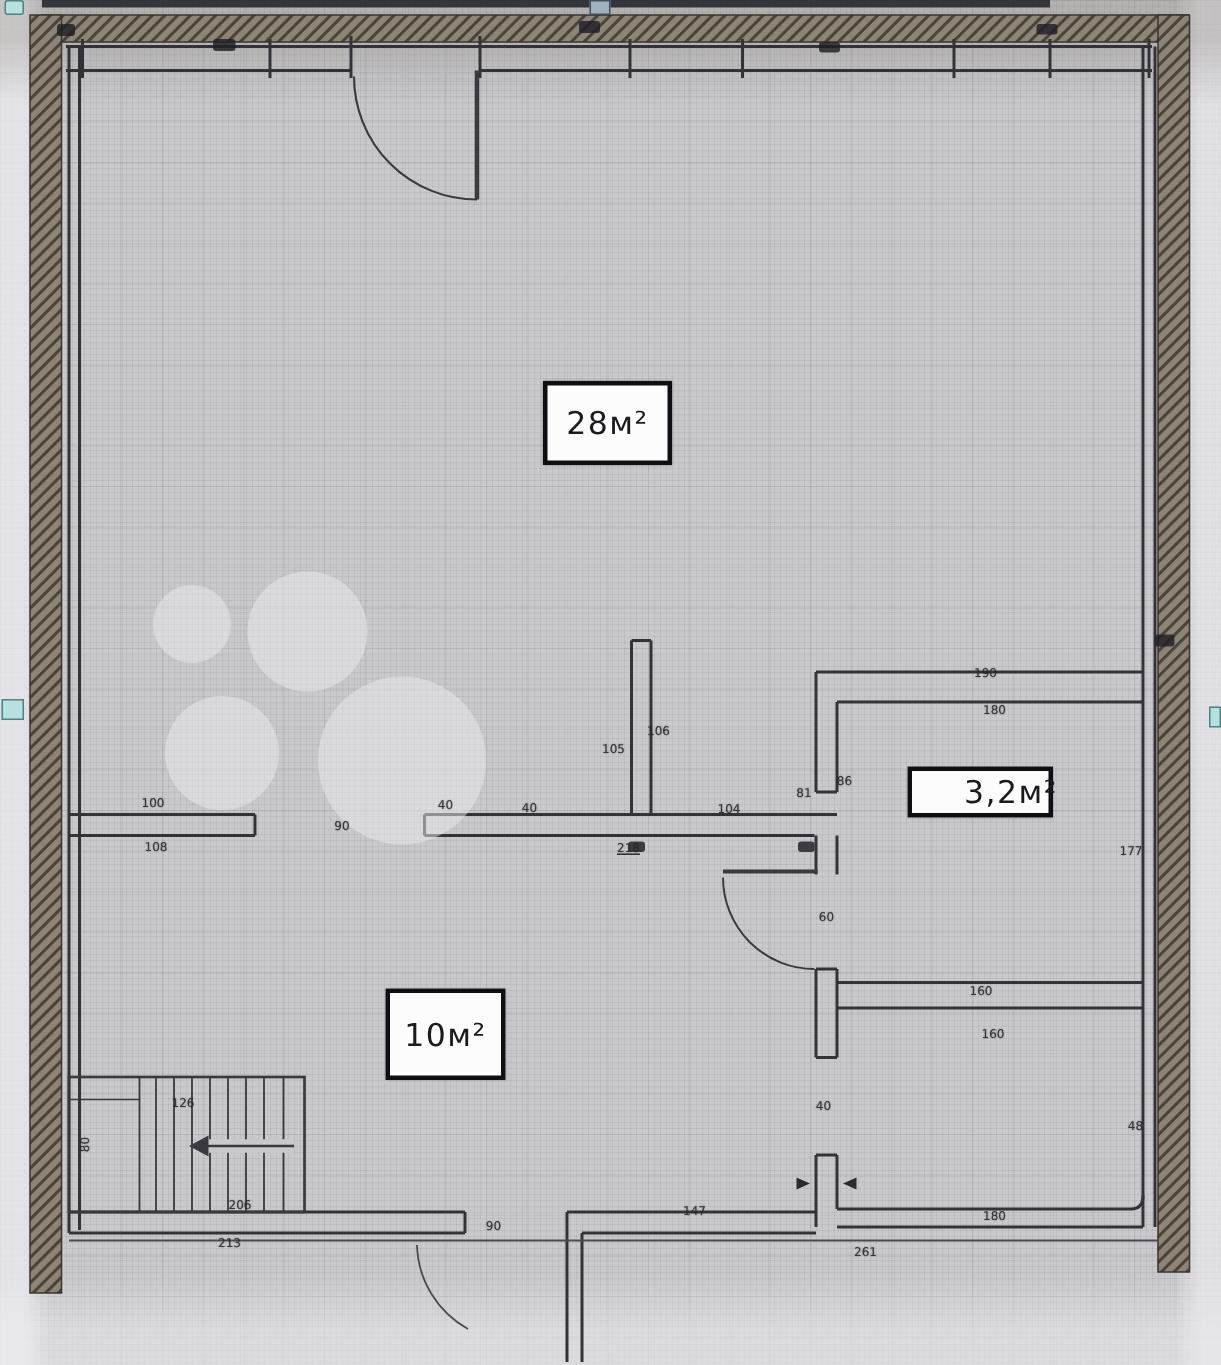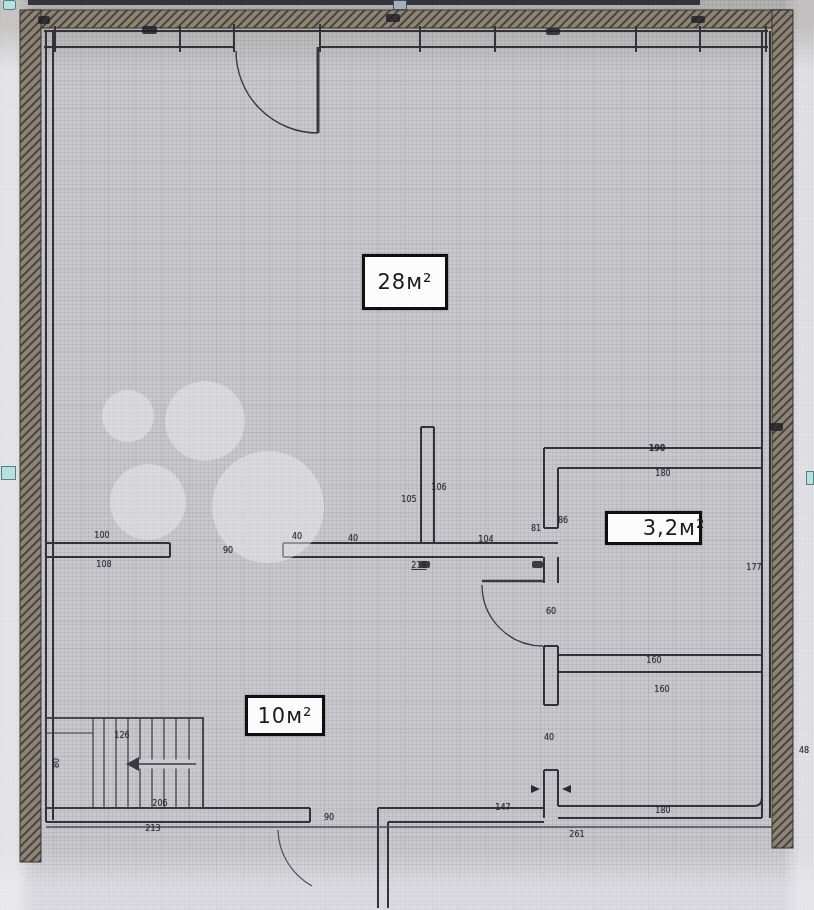--- a/index.html
+++ b/index.html
@@ -201,50 +201,50 @@
     <span class="wm-dot" style="left:110px;top:464px;width:76px;height:76px;"></span>
     <span class="wm-dot" style="left:212px;top:451px;width:112px;height:112px;"></span>
   </div>
 
   <div class="room-label" style="left:346px;top:254px;width:86px;height:56px;margin-left:16px;">
     <span>28м²</span>
   </div>
   <div class="room-label" style="left:605px;top:511px;width:97px;height:34px;padding-left:41px;">
     <span>3,2м²</span>
   </div>
-  <div class="room-label" style="left:245px;top:659px;width:80px;height:41px;margin-top:36px;">
+  <div class="room-label" style="left:257px;top:659px;width:80px;height:61px;">
     <span>10м²</span>
   </div>
 
   <div>
       <span class="dim" style="left: 102px; top: 536px;">100</span>
       <span class="dim" style="left: 104px; top: 565px;">108</span>
       <span class="dim" style="left: 228px; top: 551px;">90</span>
       <span class="dim" style="left: 297px; top: 537px;">40</span>
       <span class="dim" style="left: 353px; top: 539px;">40</span>
       <span class="dim" style="left: 486px; top: 540px;">104</span>
       <span class="dim" style="left: 419px; top: 566px; text-decoration: underline;">218</span>
       <span class="dim" style="left: 409px; top: 500px;">105</span>
       <span class="dim" style="left: 439px; top: 488px;">106</span>
       <span class="dim" style="left: 536px; top: 529px;">81</span>
       <span class="dim" style="left: 563px; top: 521px;">86</span>
-      <span class="dim" style="left: 657px; top: 449px; font-weight: bold;">190</span>
+      <span class="dim" style="left: 657px; top: 449px;">190</span>
       <span class="dim" style="left: 663px; top: 474px;">180</span>
       <span class="dim" style="left: 754px; top: 568px;">177</span>
       <span class="dim" style="left: 551px; top: 612px;">60</span>
       <span class="dim" style="left: 654px; top: 661px;">160</span>
       <span class="dim" style="left: 662px; top: 690px;">160</span>
       <span class="dim" style="left: 549px; top: 738px;">40</span>
-      <span class="dim" style="left: 757px; top: 751px; margin-left: 47px;">48</span>
+      <span class="dim" style="left: 757px; top: 751px;">48</span>
       <span class="dim" style="left: 122px; top: 736px;">126</span>
       <span class="dim" style="left: 57px; top: 763px; transform: translate(-50%, -50%) rotate(-90deg);">80</span>
       <span class="dim" style="left: 160px; top: 804px;">206</span>
       <span class="dim" style="left: 153px; top: 829px;">213</span>
       <span class="dim" style="left: 329px; top: 818px;">90</span>
-      <span class="dim" style="left: 463px; top: 808px; margin-left: 40px;">147</span>
+      <span class="dim" style="left: 463px; top: 808px;">147</span>
       <span class="dim" style="left: 663px; top: 811px;">180</span>
       <span class="dim" style="left: 577px; top: 835px;">261</span>
     </div>
 
   <div class="handle" style="left:3px;top:0;width:13px;height:10px;border-radius:2px;"></div>
   <div class="handle gray" style="left:393px;top:0;width:14px;height:10px;"></div>
   <div class="handle" style="left:1px;top:466px;width:15px;height:14px;"></div>
   <div class="handle" style="left:806px;top:471px;width:8px;height:14px;"></div>
 </div>
 

